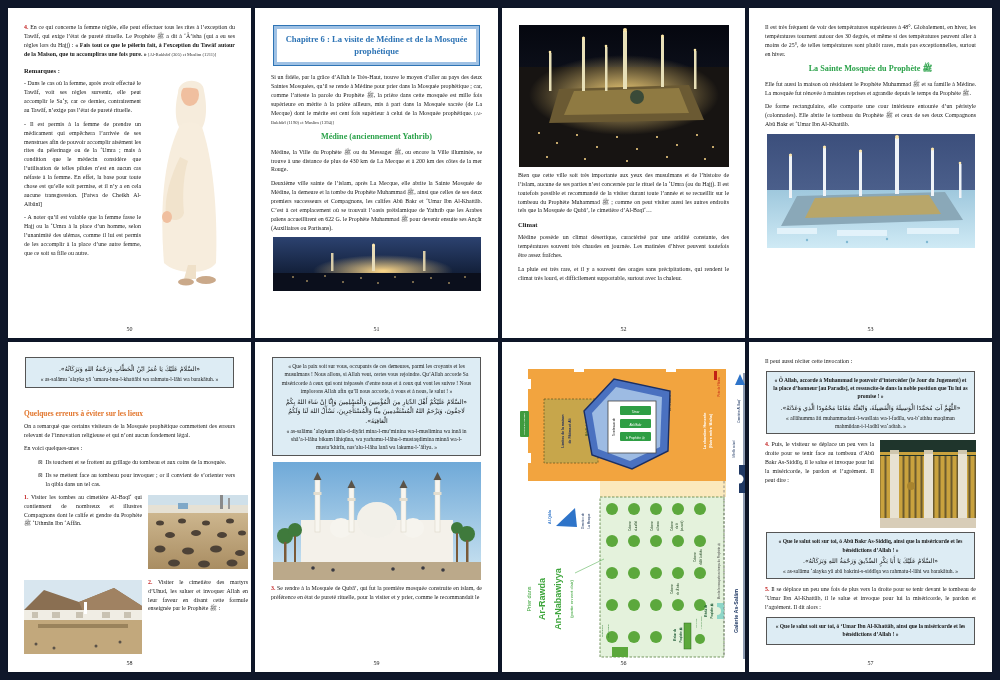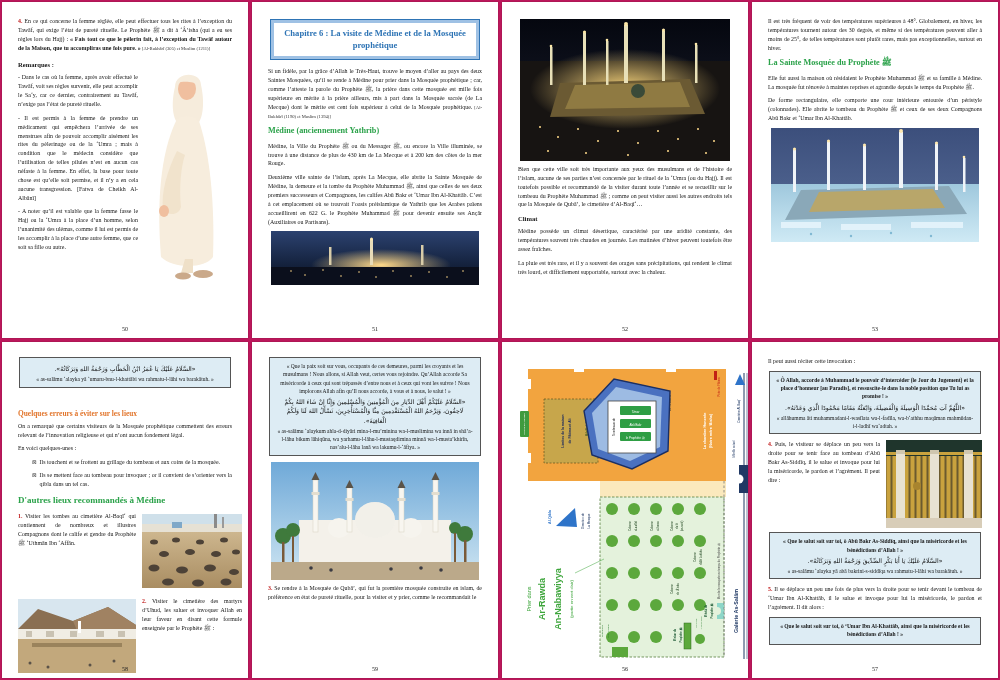--- a/index.html
+++ b/index.html
@@ -1,33 +1,33 @@
 <!DOCTYPE html>
 <html><head>
 <meta charset="utf-8">
 <style>
   html,body { margin:0; padding:0; background:#d4d4d4; }
   .canvas {
     width:1000px; height:680px; box-sizing:border-box;
     display:grid; grid-template-columns:repeat(4,1fr); grid-template-rows:1fr 1fr;
-    gap:4px; padding:2px; background:#be185d;
+    gap:4px; padding:8px; background:#0f172a;
     font-family:"Liberation Serif", serif;
   }
   .page {
     background:#ffffff; position:relative; overflow:hidden;
     box-sizing:border-box; padding:15px 16px 14px;
     font-size:5.9px; line-height:1.5; color:#161616;
     box-shadow:0 0 2px rgba(0,0,0,.25);
   }
   .page p { margin:0 0 5px; text-align:justify; }
   .pagenum { position:absolute; bottom:4px; left:0; right:0; text-align:center; font-size:6px; color:#222; }
   .bold { font-weight:bold; }
   .rnum { color:#c11b1b; font-weight:bold; }
   .ref { font-size:4.6px; color:#333; }
-  .h-green { color:#2ba24a; font-weight:bold; font-size:8.2px; margin:3px 0 4px; }
+  .h-green { color:#2ba24a; font-weight:bold; font-size:8.2px; margin:3px 0 4px;text-align:center; }
   .h-green-lg { color:#2ba24a; font-weight:bold; font-size:9px; margin:5px 0 5px; }
   .h-orange { color:#e2762d; font-weight:bold; font-size:7.4px; margin:20px 0 3px; }
   .h-bold { font-weight:bold; font-size:6.6px; margin:3px 0 3px; }
   .chapterbox {
     border:1px solid #2e74b5; box-shadow:0 0 0 3px #9fc1e4 inset;
     padding:8px 9px; margin:2px 2px 7px; text-align:center;
   }
   .chapterbox span { color:#2e74b5; font-weight:bold; font-size:8.6px; line-height:1.35; }
   .bluebox {
     background:#ddecf4; border:1px solid #555; padding:4px 6px 3px;
@@ -244,21 +244,20 @@
     <p>On a remarqué que certains visiteurs de la Mosquée prophétique commettent des erreurs relevant de l’innovation religieuse et qui n’ont aucun fondement légal.</p>
     <p>En voici quelques-unes :</p>
     <div class="bullet-row">
       <span class="bullet-ic">⊠</span>
       <div>Ils touchent et se frottent au grillage du tombeau et aux coins de la mosquée.</div>
     </div>
     <div class="bullet-row">
       <span class="bullet-ic">⊠</span>
       <div>Ils se mettent face au tombeau pour invoquer ; or il convient de s’orienter vers la qibla dans un tel cas.</div>
     </div>
-    <div class="h-green-lg">D'autres lieux recommandés à Médine</div>
     <div class="grid2">
       <p><span class="rnum">1.</span><span> Visiter les tombes au cimetière Al-Baqî‘ qui contiennent de nombreux et illustres Compagnons dont le calife et gendre du Prophète ﷺ ‘Uthmân Ibn ‘Affân.</span></p>
       <svg class="photo" width="100" height="74" viewBox="0 0 100 74">
         <rect width="100" height="74" fill="#c4ab83"></rect>
         <rect x="0" y="0" width="100" height="12" fill="#cfe0ea"></rect>
         <rect x="0" y="10" width="100" height="8" fill="#e6e1d4"></rect>
         <rect x="72" y="0" width="3" height="14" fill="#8a8a8a"></rect>
           <rect x="80" y="3" width="2" height="11" fill="#9a9a9a"></rect>
         <rect x="30" y="8" width="10" height="6" fill="#7fa8c8"></rect>
         <linearGradient id="gnd58a" x1="0" y1="0" x2="0" y2="1">

